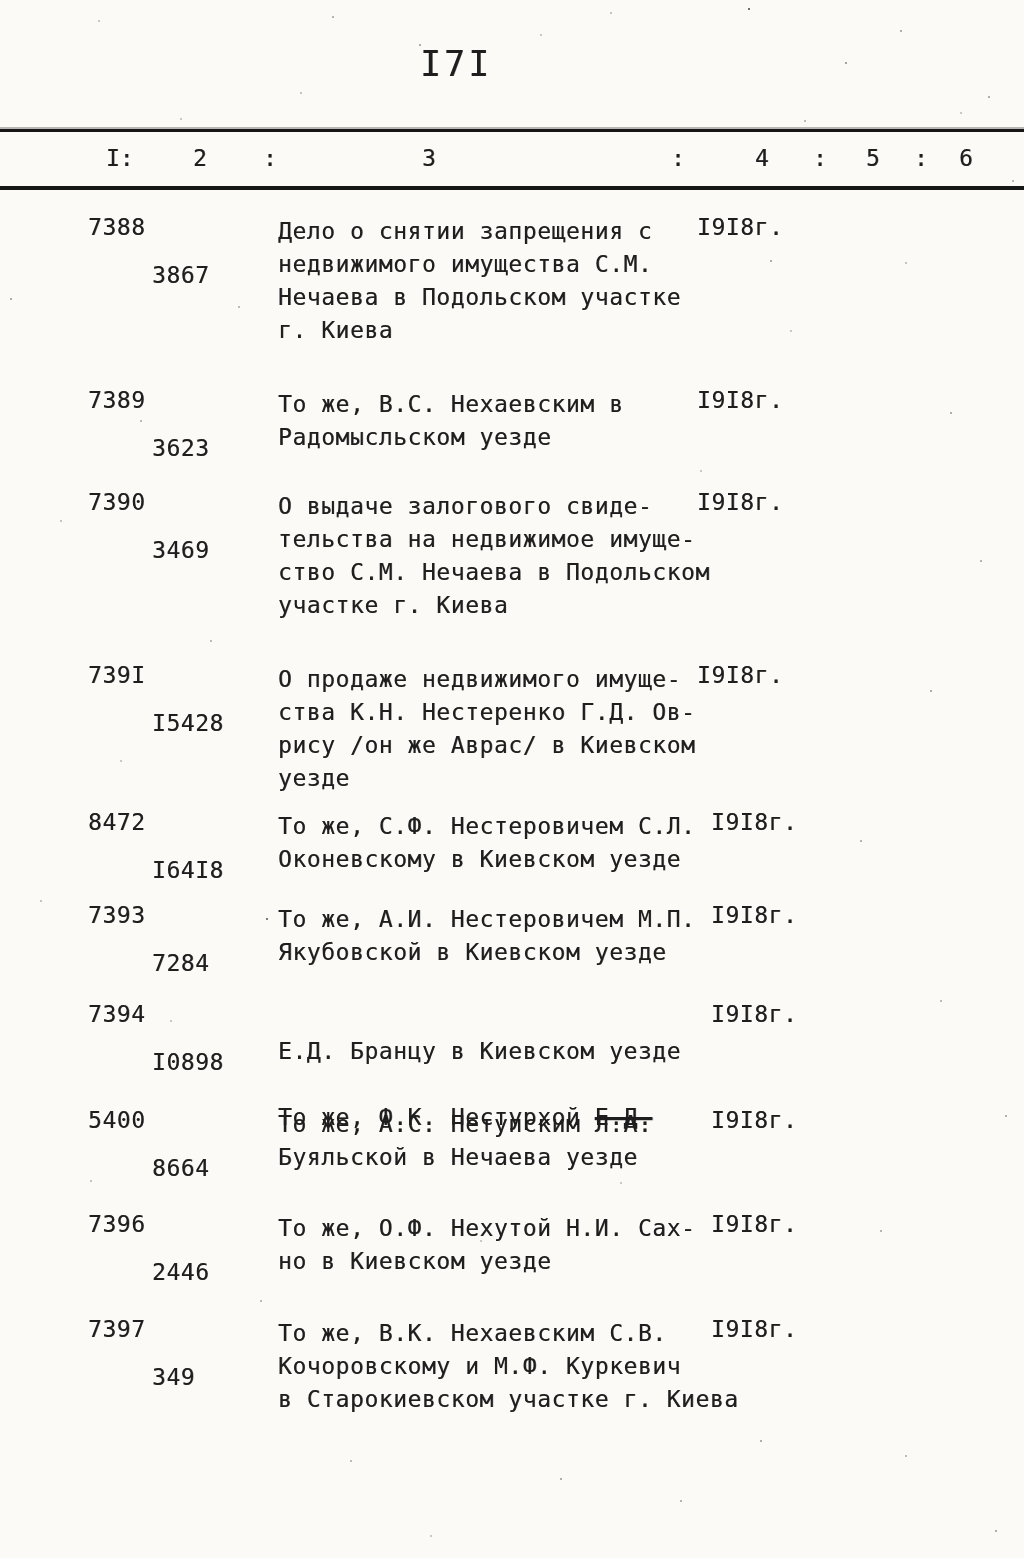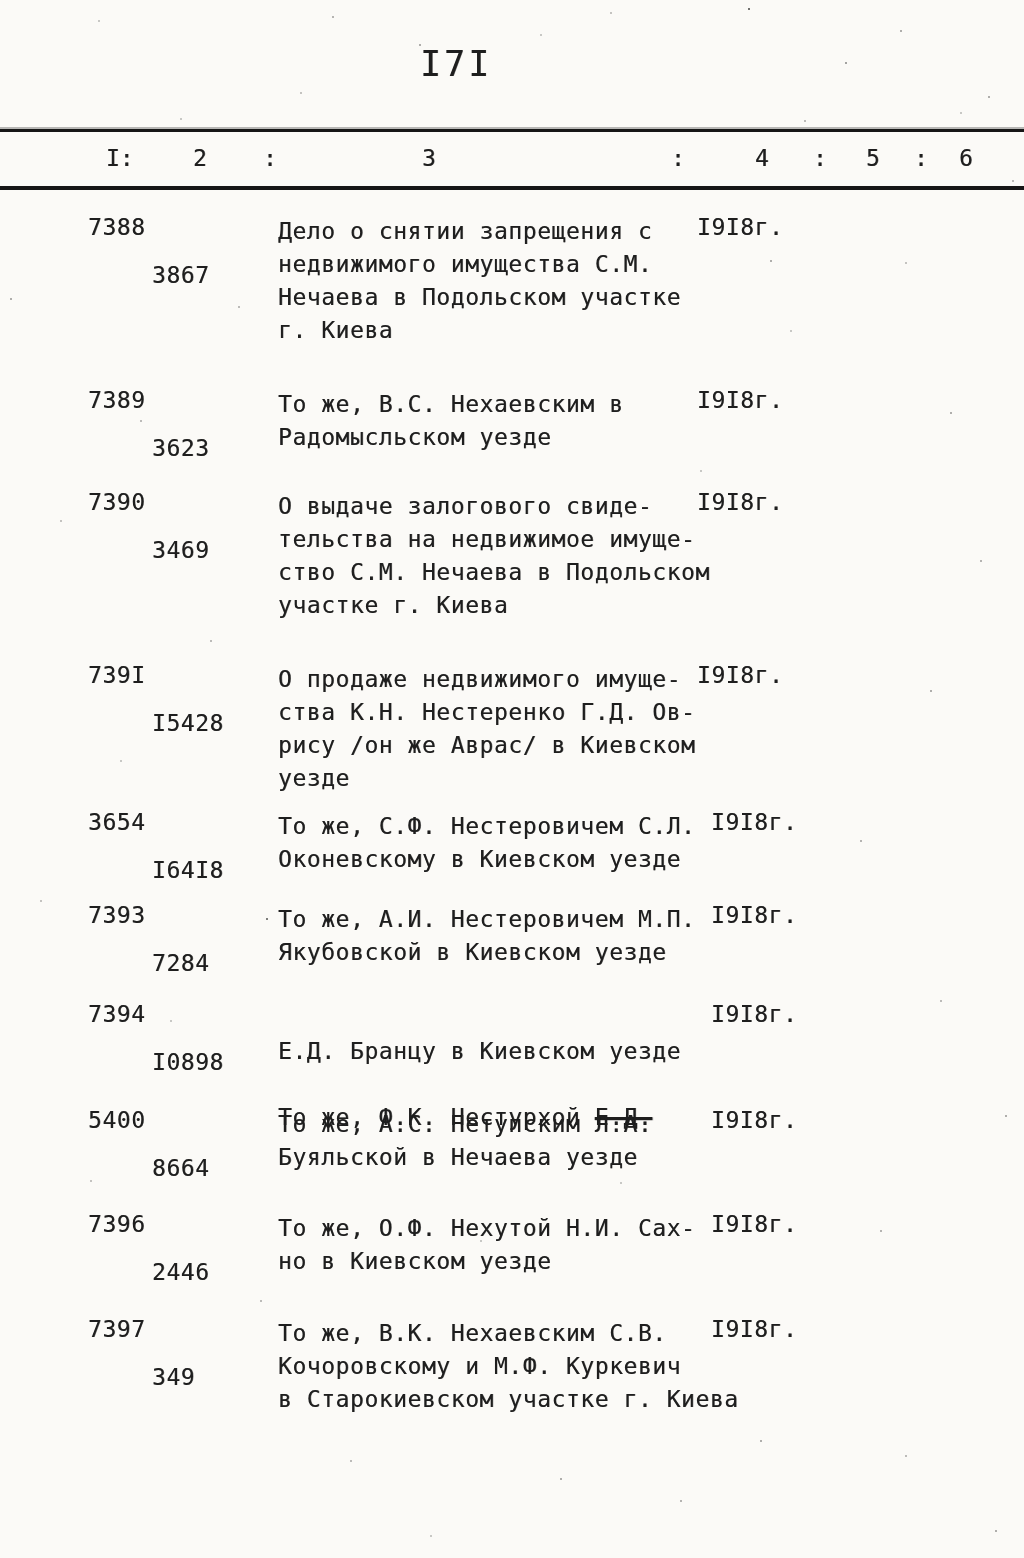--- a/index.html
+++ b/index.html
@@ -111,21 +111,21 @@
       <span class="c1">739I</span>
       <span class="c2">I5428</span>
       <div class="c3">О продаже недвижимого имуще-
 ства К.Н. Нестеренко Г.Д. Ов-
 рису /он же Аврас/ в Киевском
 уезде</div>
       <span class="c4 yr-a">I9I8г.</span>
     </div>
 
     <div class="row r4">
-      <span class="c1">3654</span>
+      <span class="c1">8472</span>
       <span class="c2">I64I8</span>
       <div class="c3">То же, С.Ф. Нестеровичем С.Л.
 Оконевскому в Киевском уезде</div>
       <span class="c4 yr-b">I9I8г.</span>
     </div>
 
     <div class="row r5">
       <span class="c1">7393</span>
       <span class="c2">7284</span>
       <div class="c3">То же, А.И. Нестеровичем М.П.

